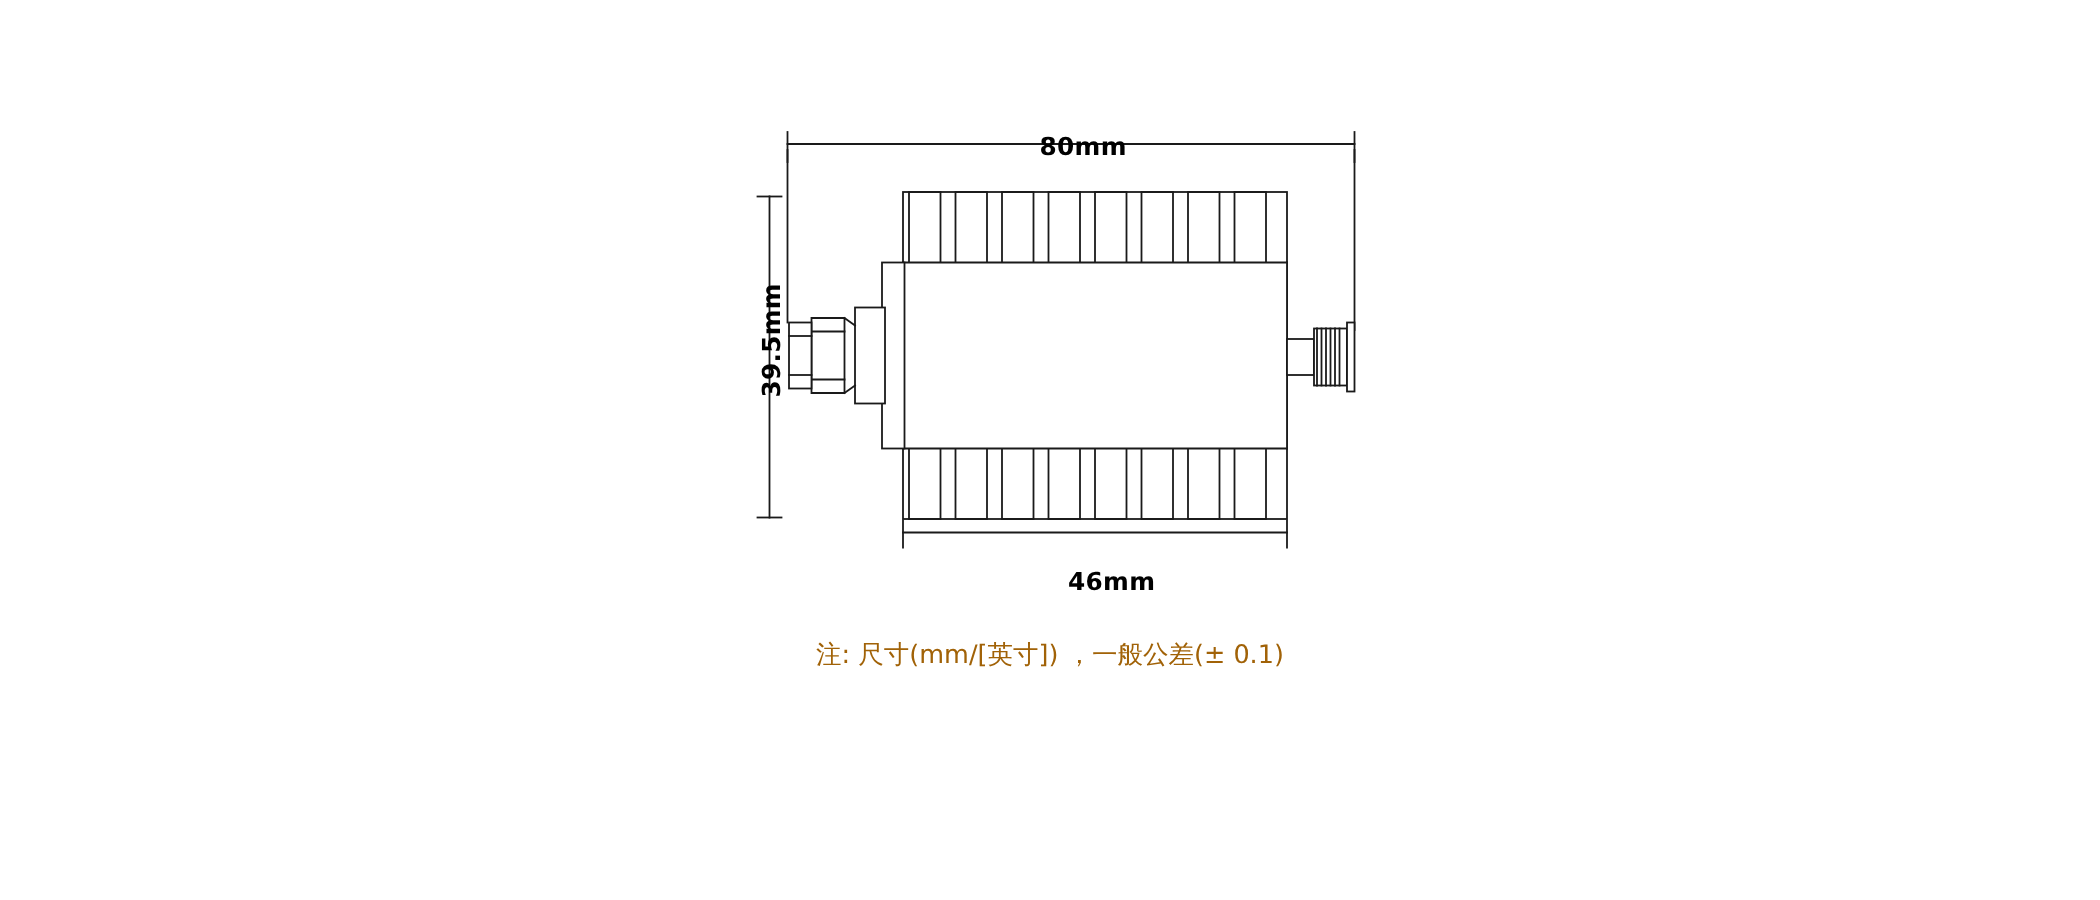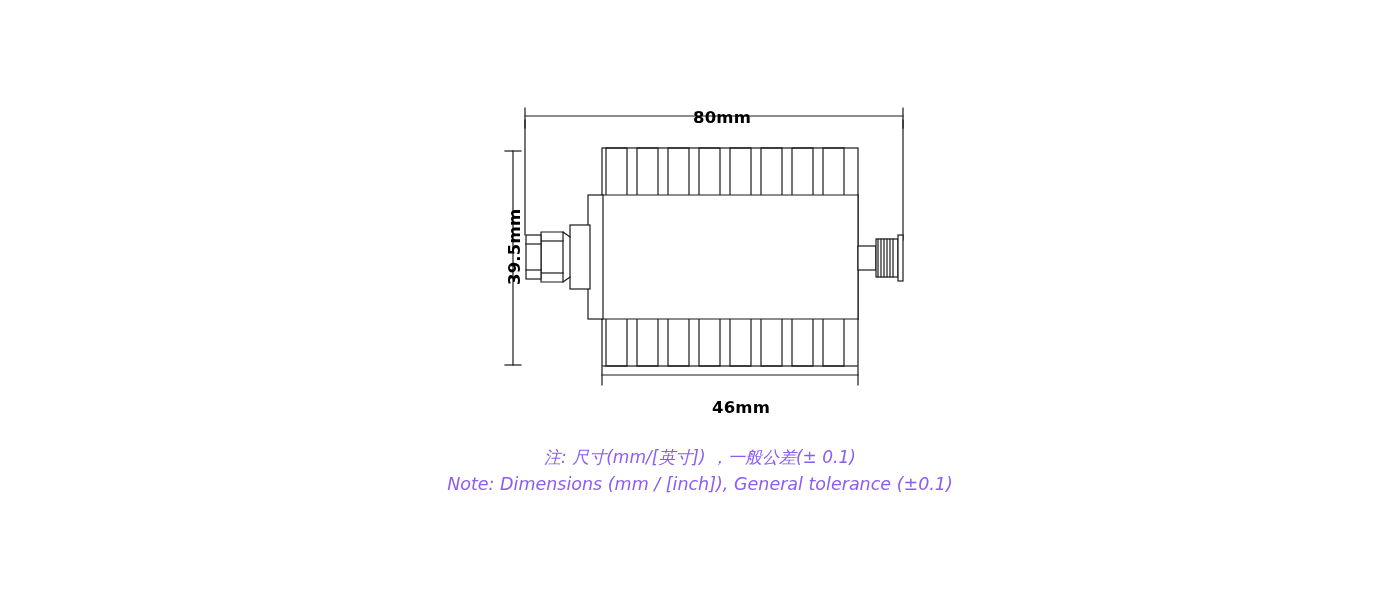--- a/index.html
+++ b/index.html
@@ -14,43 +14,41 @@
     color: #000000;
     position: relative;
     overflow: hidden;
   }
   #stage {
     position: absolute;
     left: 0;
     top: 0;
     width: 1400px;
     height: 552px;
-    margin-top: 20px;
   }
   .drawing {
     position: absolute;
     left: 0;
     top: 0;
     width: 1400px;
     height: 600px;
   }
   .notes {
     position: absolute;
     left: 0;
     top: 424px;
     width: 1400px;
     text-align: center;
   }
   .note-line {
     display: block;
     font-size: 17.5px;
     line-height: 27px;
-    color: #8b5cf6;
+    color: #a16207;
     white-space: pre;
-    font-style: italic;
   }
   .note-line.cn {
     font-size: 17px;
   }
   .dim-label {
     position: absolute;
     font-size: 16.5px;
     font-weight: bold;
     letter-spacing: 0.2px;
     color: #000;
@@ -172,16 +170,15 @@
   </svg>
 
   <span class="dim-label" id="label-width">80mm</span>
 
   <span class="dim-label" id="label-body-width">46mm</span>
 
   <span class="dim-label" id="label-height">39.5mm</span>
 
   <div class="notes">
     <span class="note-line cn">注: 尺寸(mm/[英寸]) ，一般公差(± 0.1)</span>
-    <span class="note-line">Note: Dimensions (mm / [inch]), General tolerance (±0.1)</span>
   </div>
 
 </div>
 
 </body></html>

